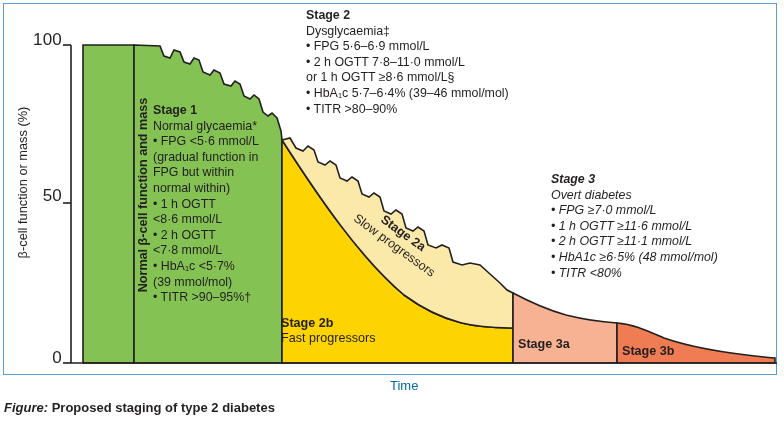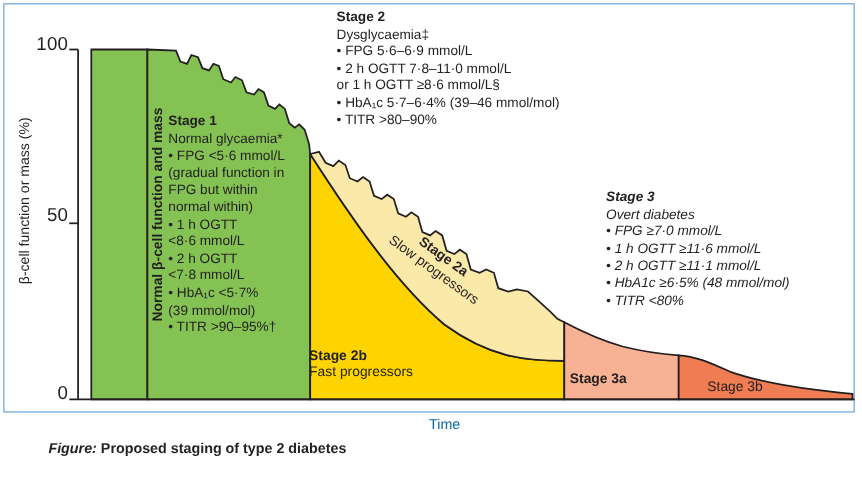--- a/index.html
+++ b/index.html
@@ -77,36 +77,36 @@
   #stage1-block{left:141px;top:103px;width:135px;margin-left:12px;}
   #stage2-block{left:306px;top:8px;width:300px;}
   #stage3-block{left:551px;top:172px;width:230px;font-style:italic;}
 
   
   .rlabel{position:absolute;font-size:12.6px;color:#231f20;line-height:15px;}
   .rlabel .hd{font-weight:700;}
 
   #stage2b-label{left:281px;top:316px;}
   #stage3a-label{left:518px;top:337px;font-weight:700;}
-  #stage3b-label{left:622px;top:344px;font-weight:400;margin-left:21px;}
+  #stage3b-label{left:622px;top:344px;font-weight:700;}
 
   #stage2a-label{
     left:368px;top:199px;
     transform:rotate(36deg);
     transform-origin:left top;
     text-align:center;
     white-space:nowrap;
   }
 
   
   .caption{
     position:absolute;left:4px;top:400px;
     font-size:13px;font-weight:700;color:#231f20;
   }
-  .caption .it{font-style:italic;margin-left:40px;}
+  .caption .it{font-style:italic;}
 </style>
 </head>
 <body>
 
 <div id="root">
 
   <div class="frame"></div>
 
   <svg class="plot" viewBox="0 0 784 376">
 

